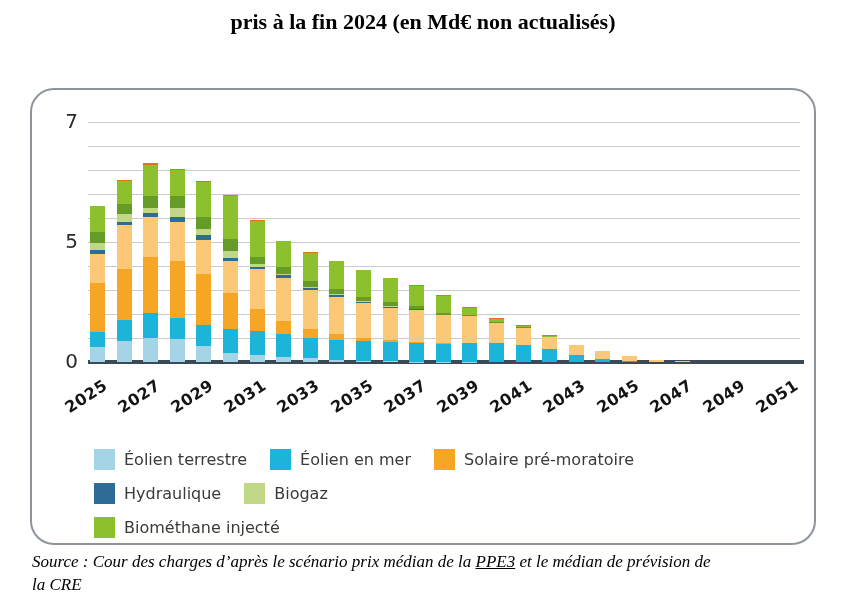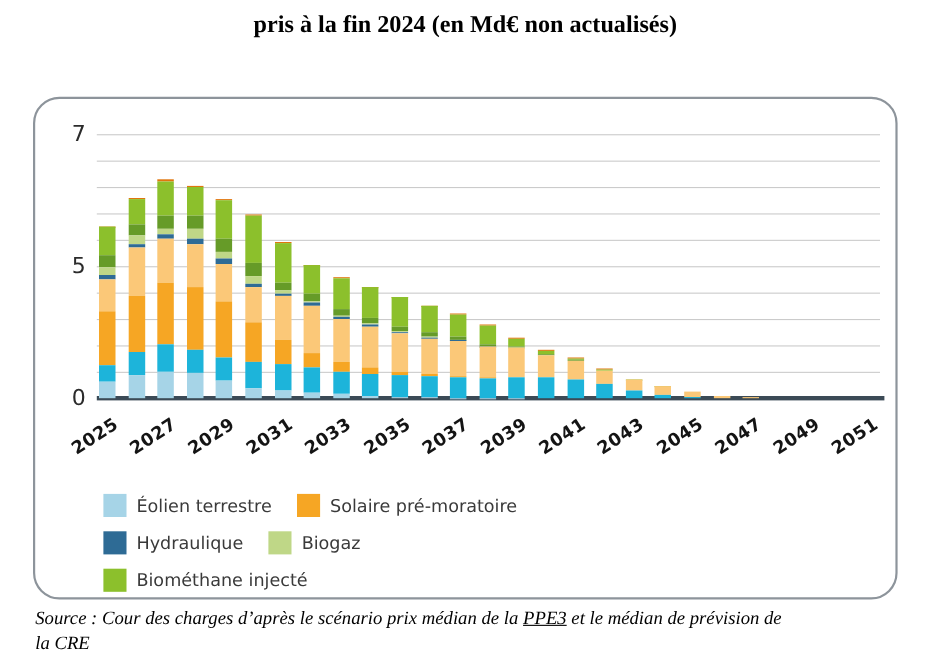--- a/index.html
+++ b/index.html
@@ -290,20 +290,24 @@
       <div class="x-tick-label" style="left: 595.9px;">2049</div>
       <div class="x-tick-label" style="left: 649.1px;">2051</div>
     </div>
   <div class="legend">
       <div class="legend-row">
         <div class="legend-item">
           <div class="swatch" style="background: rgb(166, 212, 231);"></div>
           <div class="legend-label">Éolien terrestre</div>
         </div>
         <div class="legend-item">
+          <div class="swatch" style="background: rgb(29, 180, 218);"></div>
+          <div class="legend-label">Éolien en mer</div>
+        </div>
+        <div class="legend-item">
           <div class="swatch" style="background: rgb(246, 166, 36);"></div>
           <div class="legend-label">Solaire pré-moratoire</div>
         </div>
       </div>
       <div class="legend-row">
         <div class="legend-item">
           <div class="swatch" style="background: rgb(46, 107, 149);"></div>
           <div class="legend-label">Hydraulique</div>
         </div>
         <div class="legend-item">

